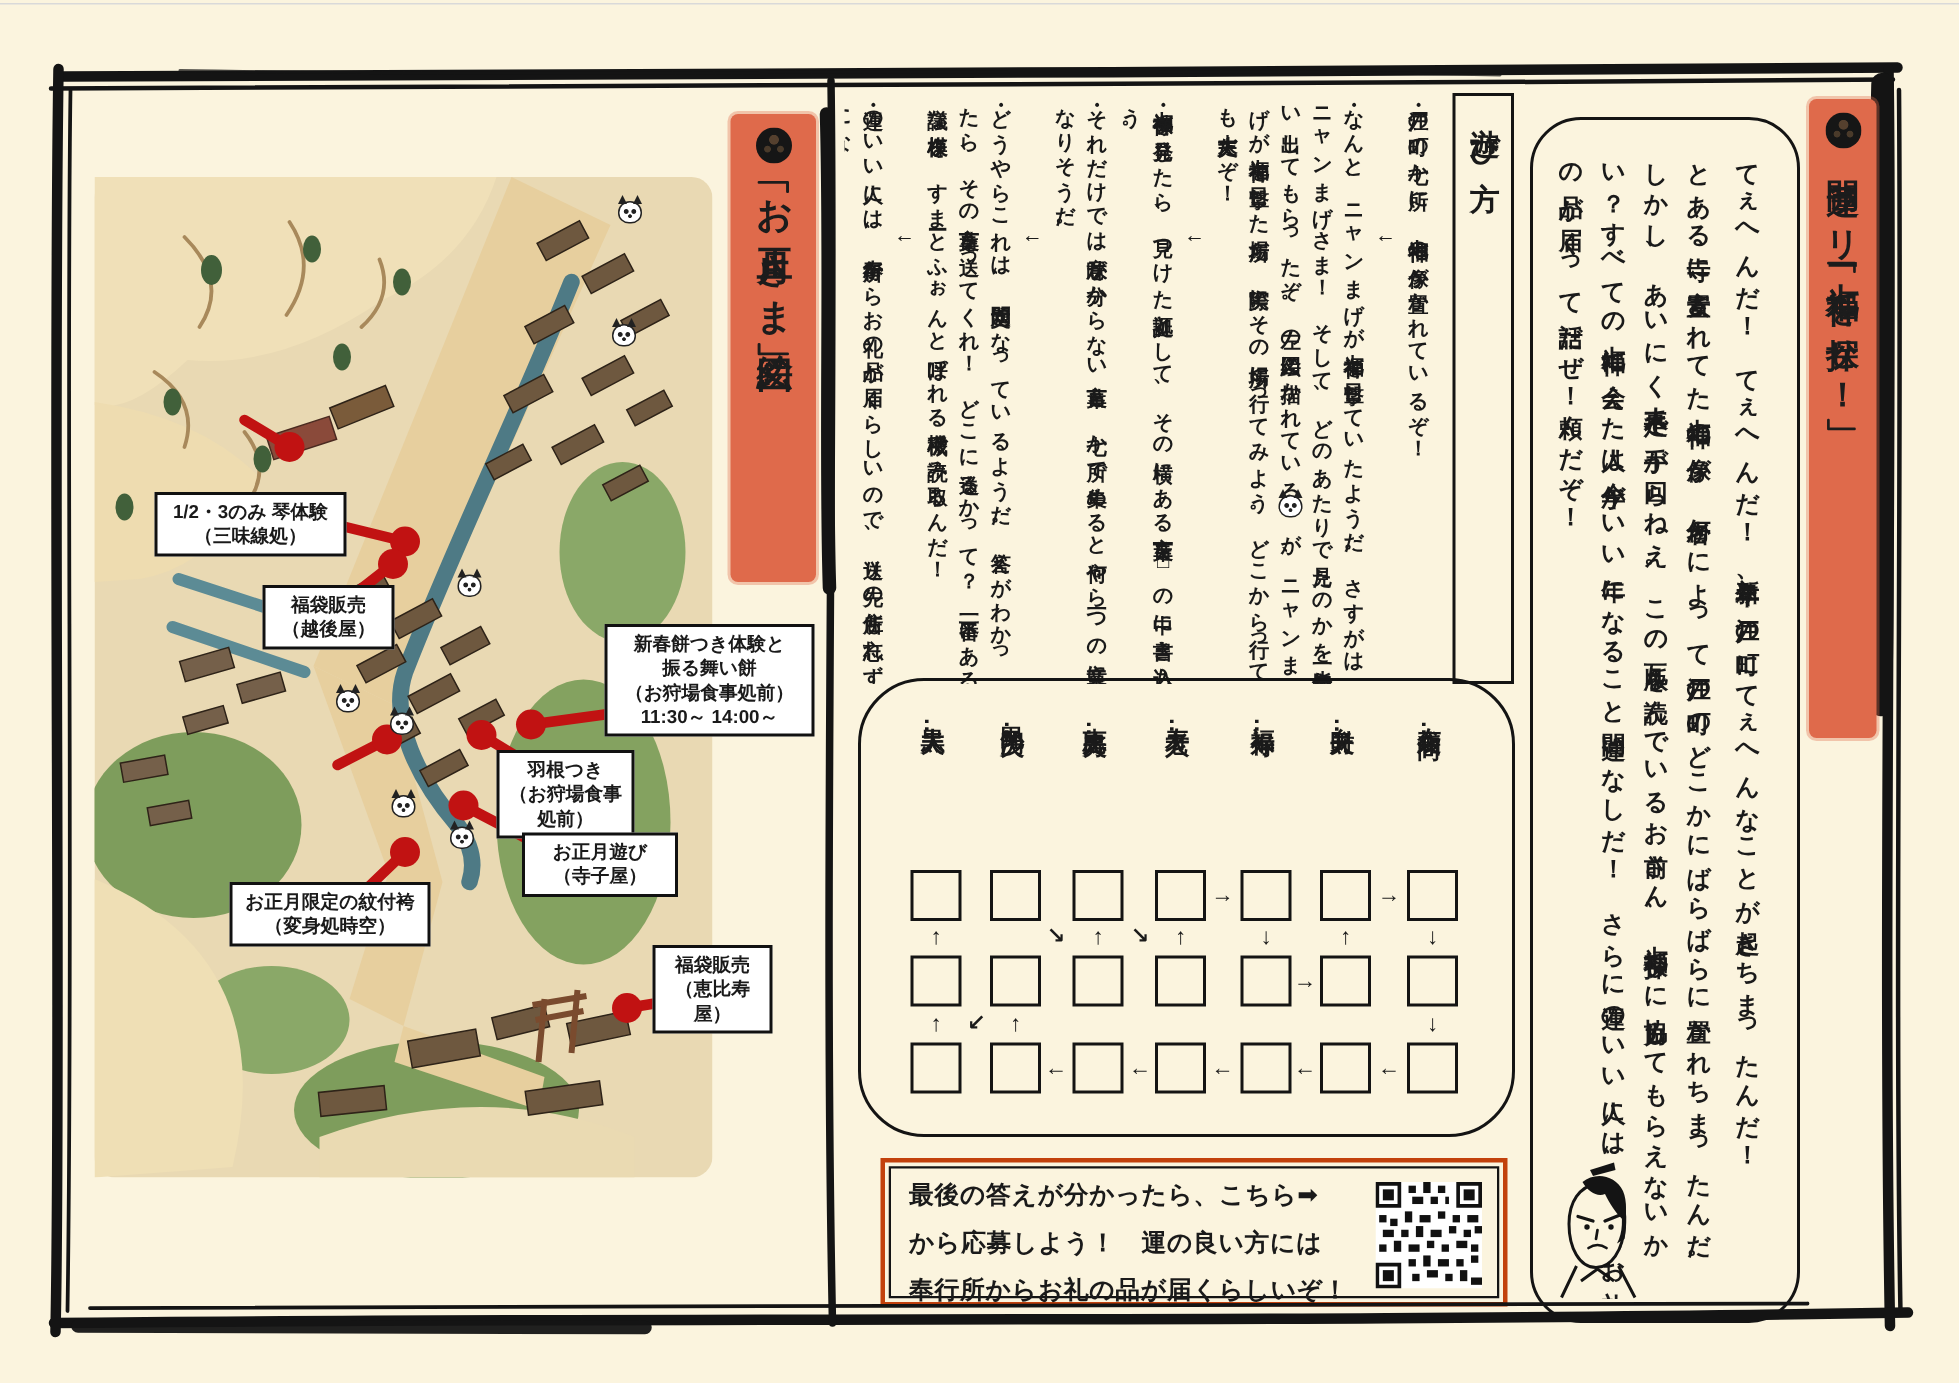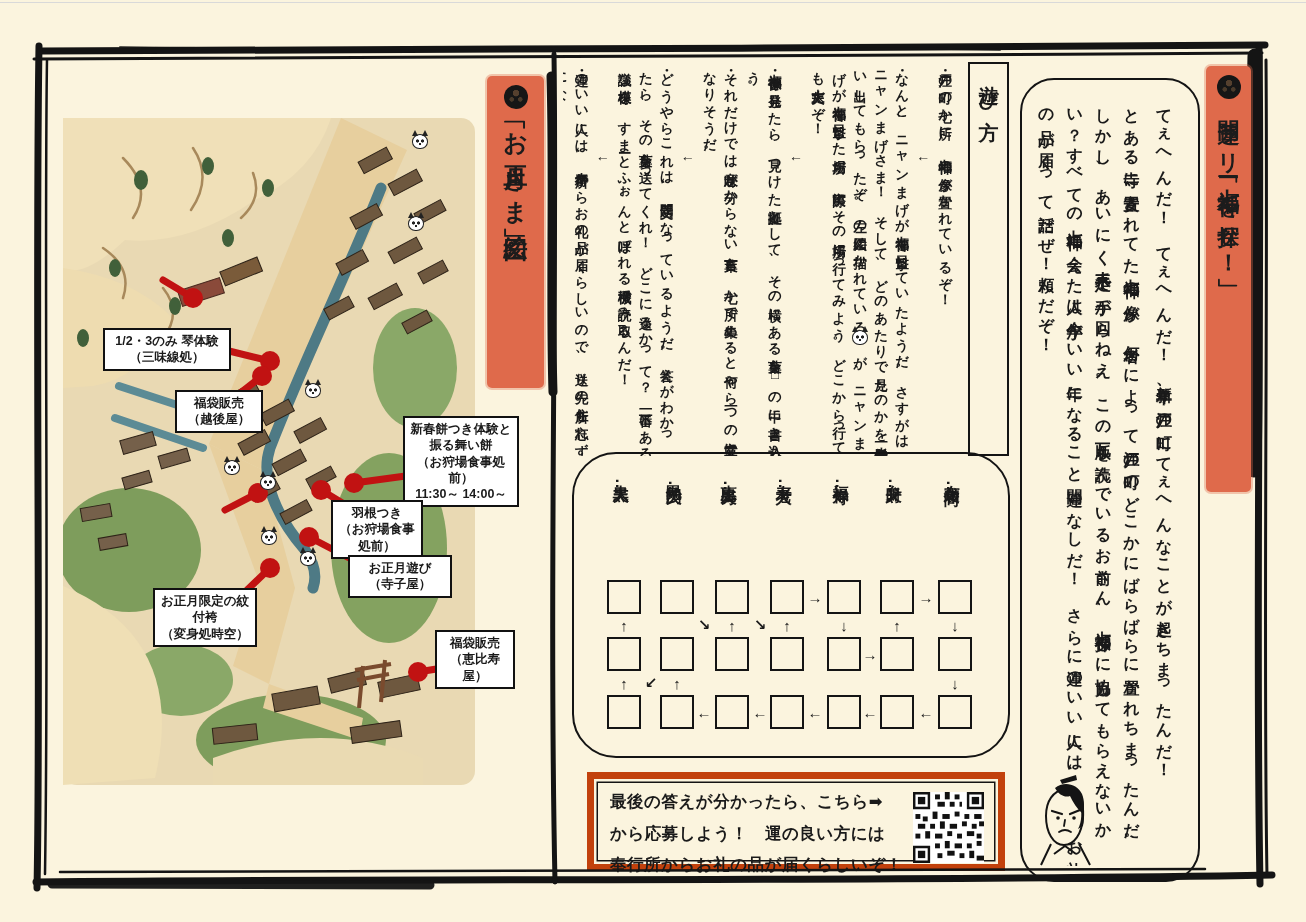--- a/index.html
+++ b/index.html
@@ -94,44 +94,44 @@
     position:absolute;width:34px;height:34px;box-sizing:border-box;
     border:2.5px solid #141414;background:transparent;
   }
   .garrow{
     position:absolute;transform:translate(-50%,-50%);
     font-size:15px;font-weight:bold;line-height:1;
   }
   
   .apply-box{
     position:absolute;left:587px;top:772px;width:418px;height:99px;z-index:3;
-    border:7px solid #c2410c;box-sizing:border-box;background:#FBF4DE;
+    border:3px solid #c2410c;box-sizing:border-box;background:#FBF4DE;
     box-shadow:inset 0 0 0 2.5px #FBF4DE, inset 0 0 0 4px #141414;
   }
   .apply-text{
     position:absolute;left:16px;top:7px;font-size:16.5px;font-weight:bold;line-height:1.92;
     white-space:pre-line;letter-spacing:.5px;
   }
   .qr{position:absolute;right:14px;top:13px;width:71px;height:71px;}
   
   .map-wrap{position:absolute;left:63px;top:118px;width:412px;height:667px;z-index:2;}
   .map-svg{position:absolute;left:0;top:0;}
   .callout{
     position:absolute;z-index:4;background:#fff;border:2.5px solid #111;
     font-size:12.5px;font-weight:bold;text-align:center;line-height:1.3;
     white-space:pre-line;padding:3px 4px;box-sizing:border-box;
   }
   .c1{left:-2px;top:104px;width:126px;}
   .c2{left:40px;top:210px;width:128px;}
   .c3{left:112px;top:272px;width:88px;}
-  .c4{left:340px;top:298px;width:116px;}
+  .c4{left:340px;top:298px;width:140px;}
   .c5{left:268px;top:382px;width:92px;}
   .c6{left:58px;top:375px;width:104px;}
   .c7{left:285px;top:437px;width:104px;}
-  .c8{left:90px;top:470px;width:104px;}
+  .c8{left:90px;top:470px;width:134px;}
   .c9{left:372px;top:512px;width:80px;}
   .map-cat{position:absolute;z-index:3;}
 </style>
 </head>
 <body>
 
 <div class="top-hairline"></div>
 
 <div class="map-wrap">
   <svg class="map-svg" width="412" height="667" viewBox="0 0 412 667">

